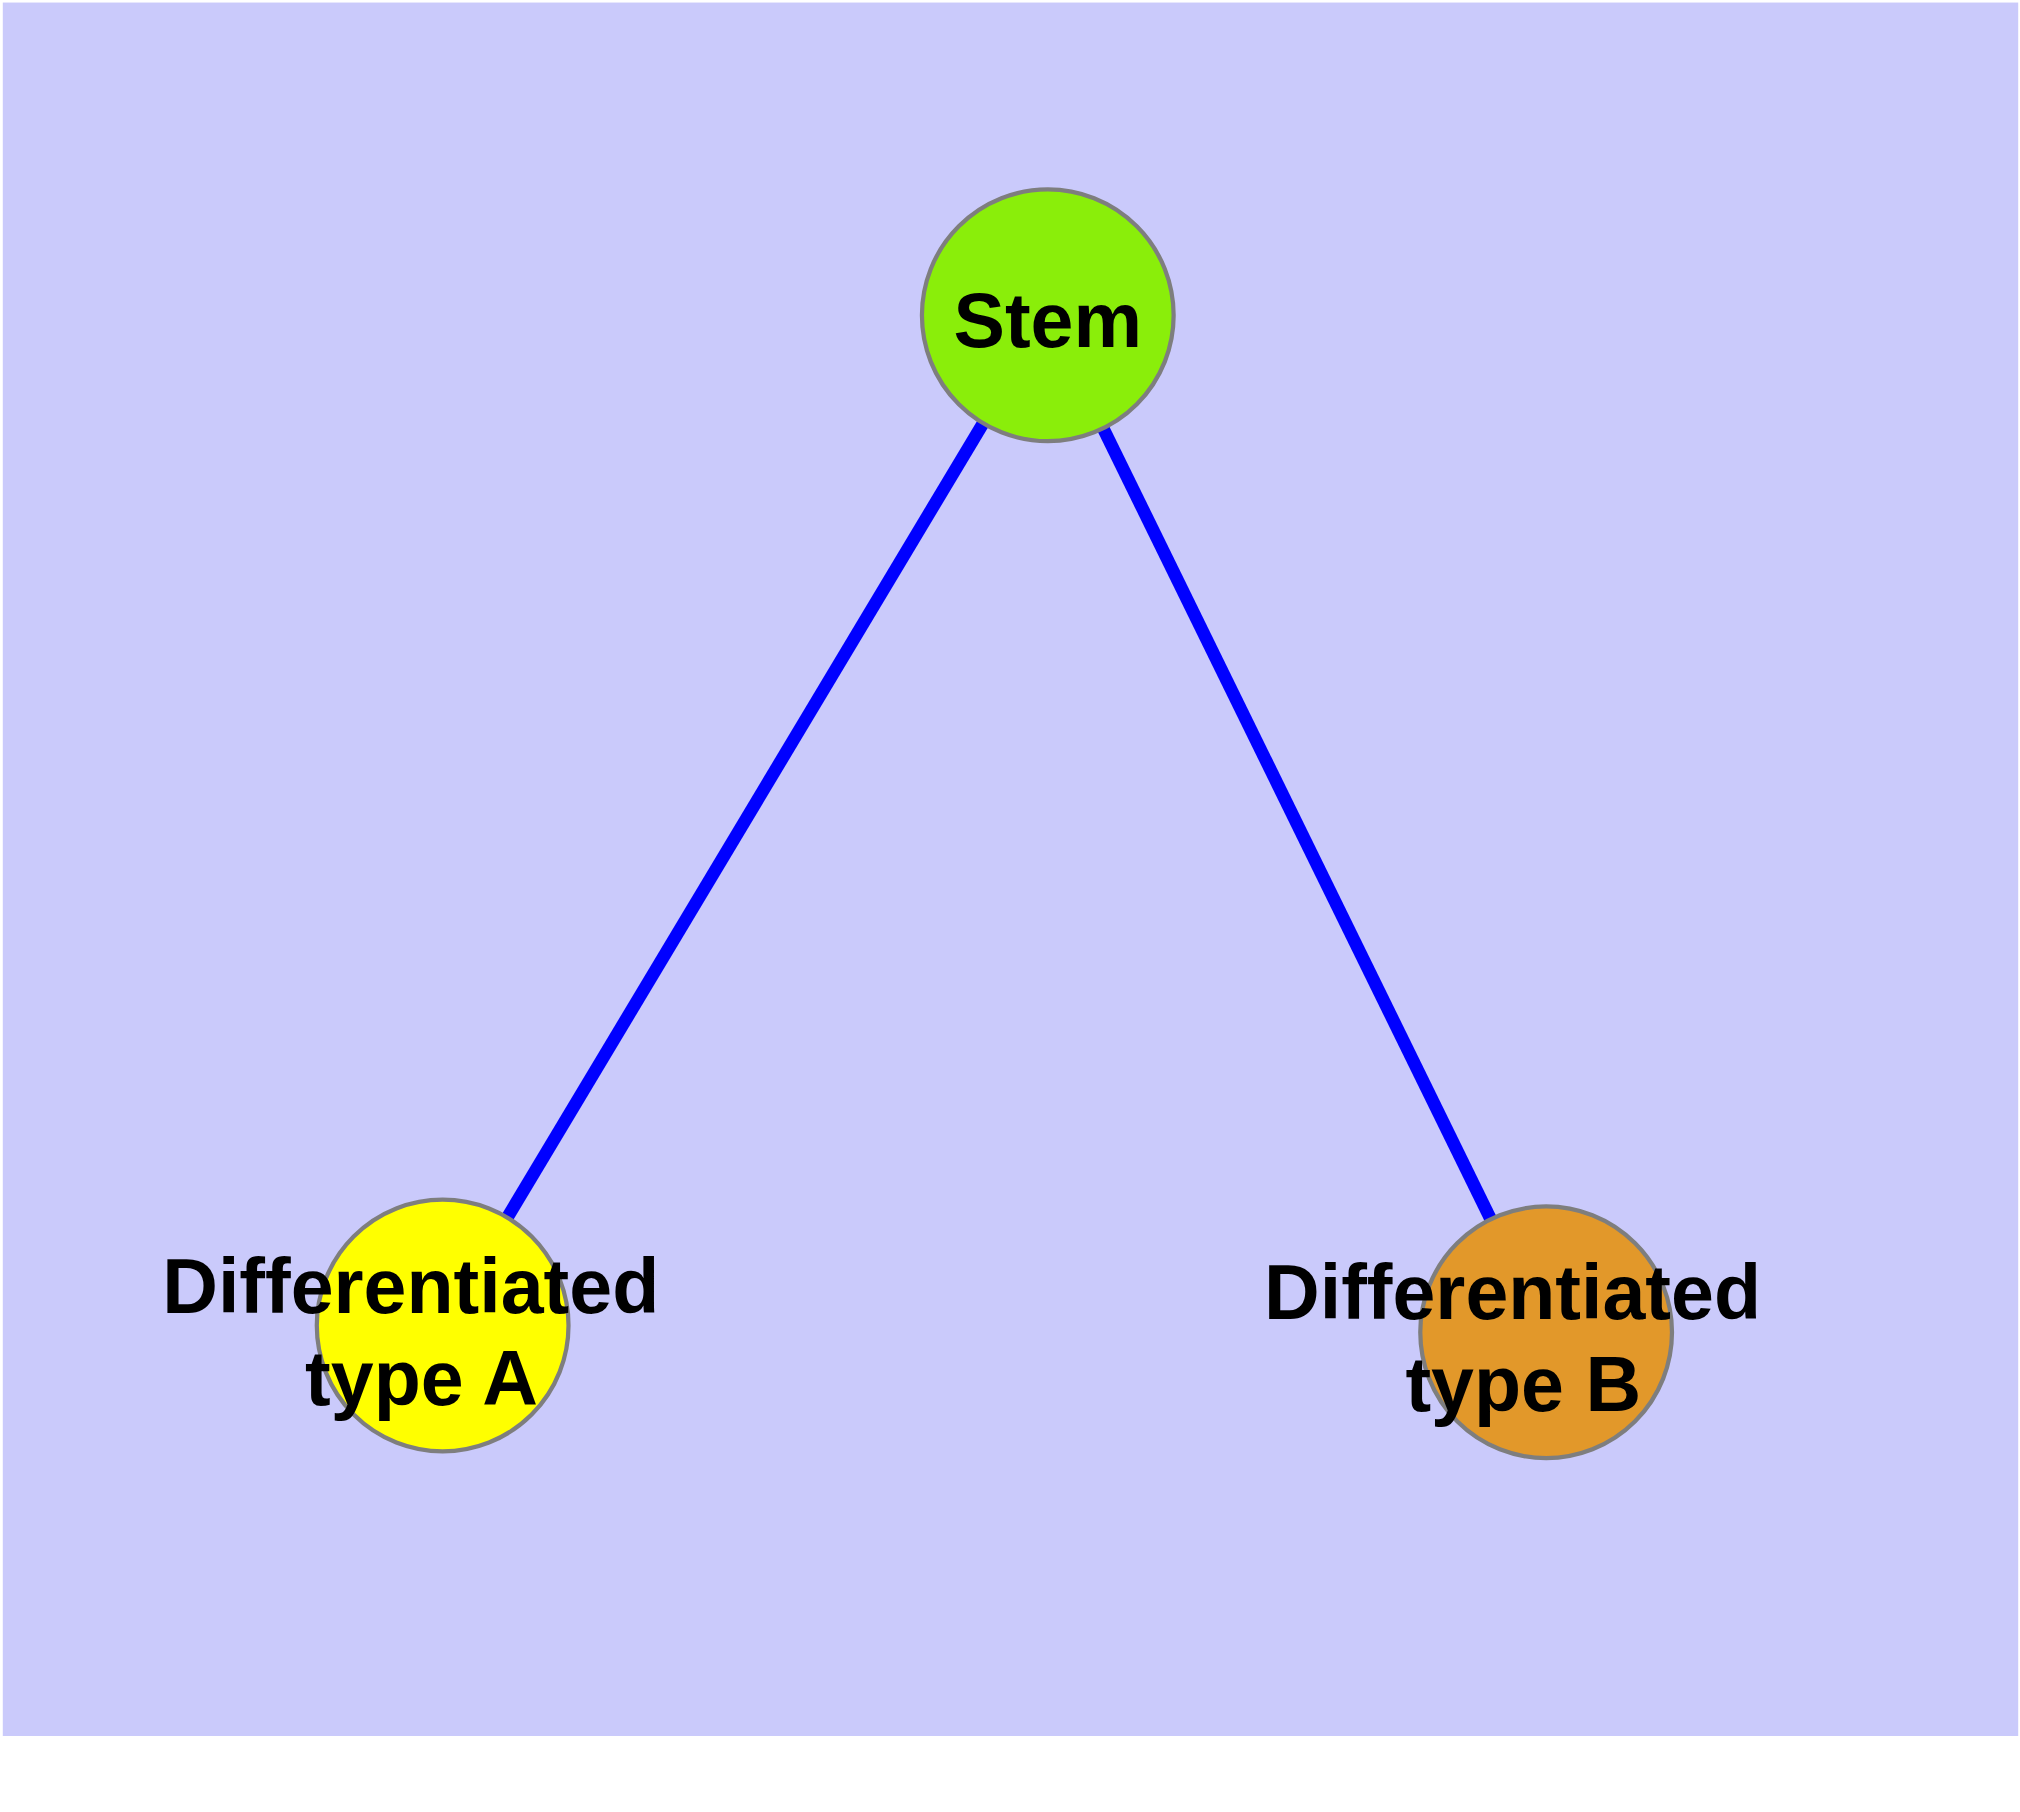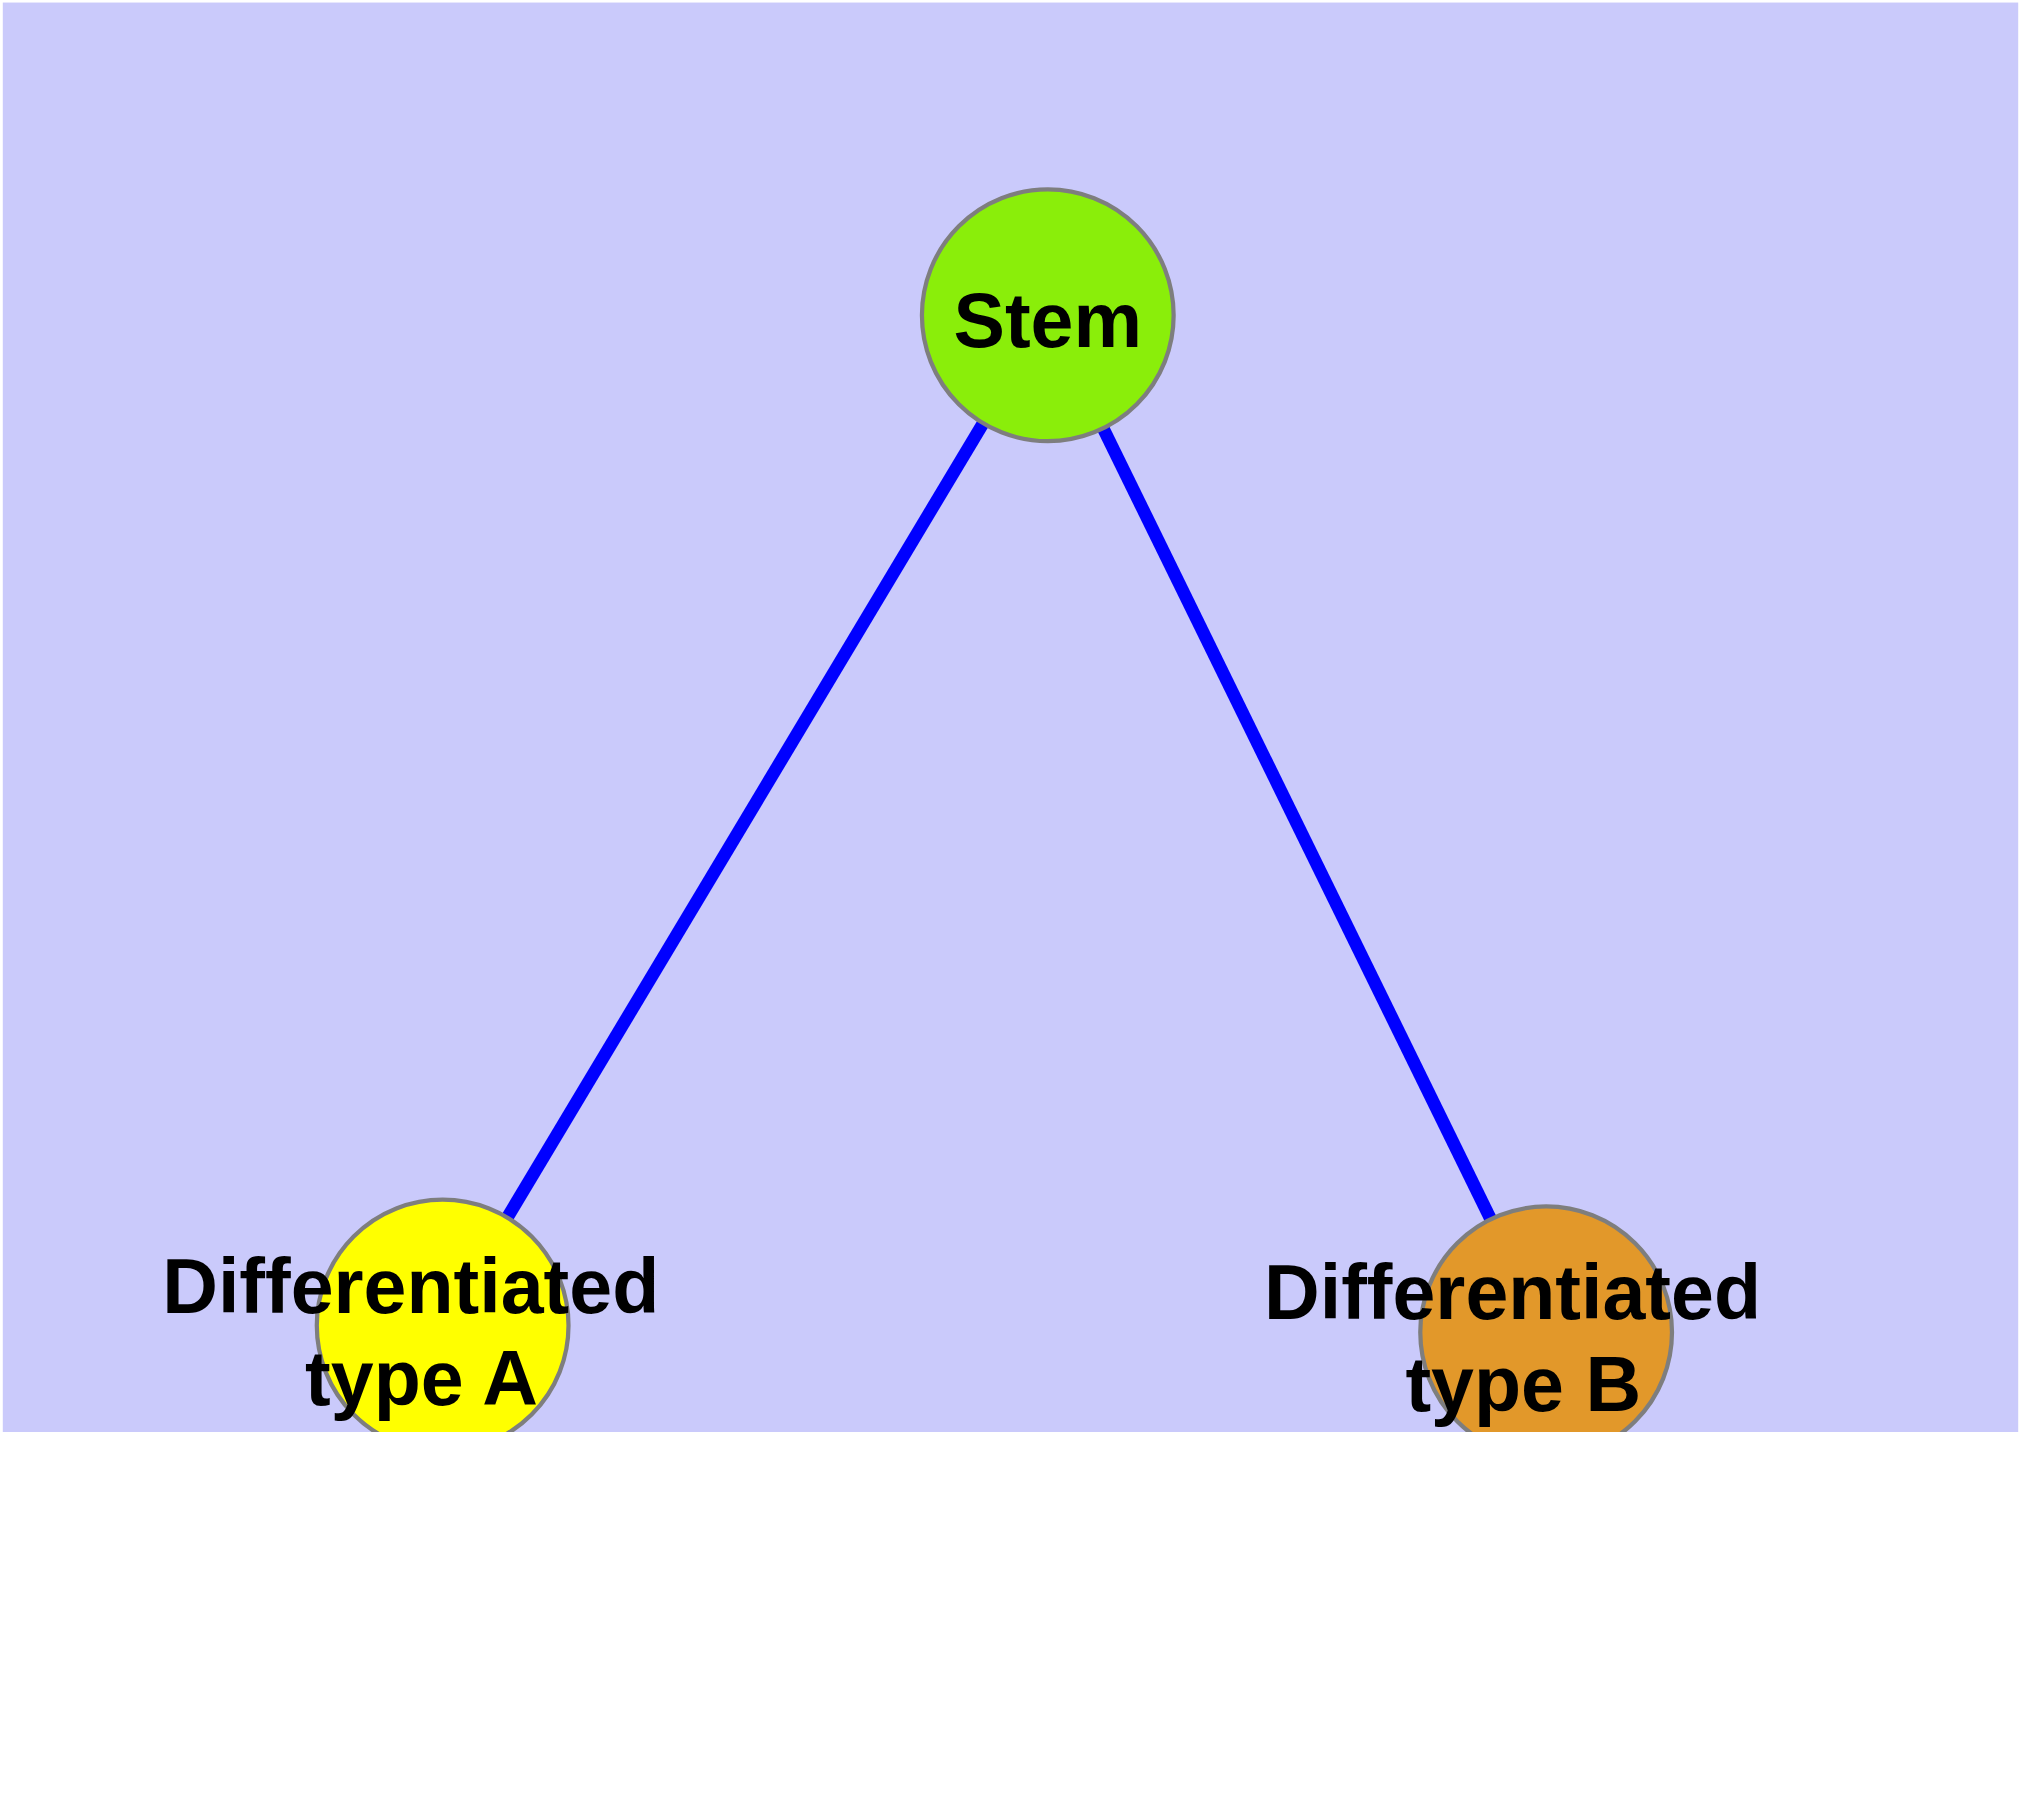--- a/index.html
+++ b/index.html
@@ -2,21 +2,21 @@
 <html style="font-size:13.6px"><head>
 <meta charset="utf-8">
 <style>
   html, body {
     margin: 0;
     padding: 0;
     background: #ffffff;
   }
   .stage {
     width: 2021px;
-    height: 1432px;
+    height: 1736px;
     position: relative;
   }
   svg.diagram {
     display: block;
     width: 2021px;
     height: 1812px;
   }
   .node-label {
     font-family: "Liberation Sans", "DejaVu Sans", sans-serif;
     font-weight: bold;

